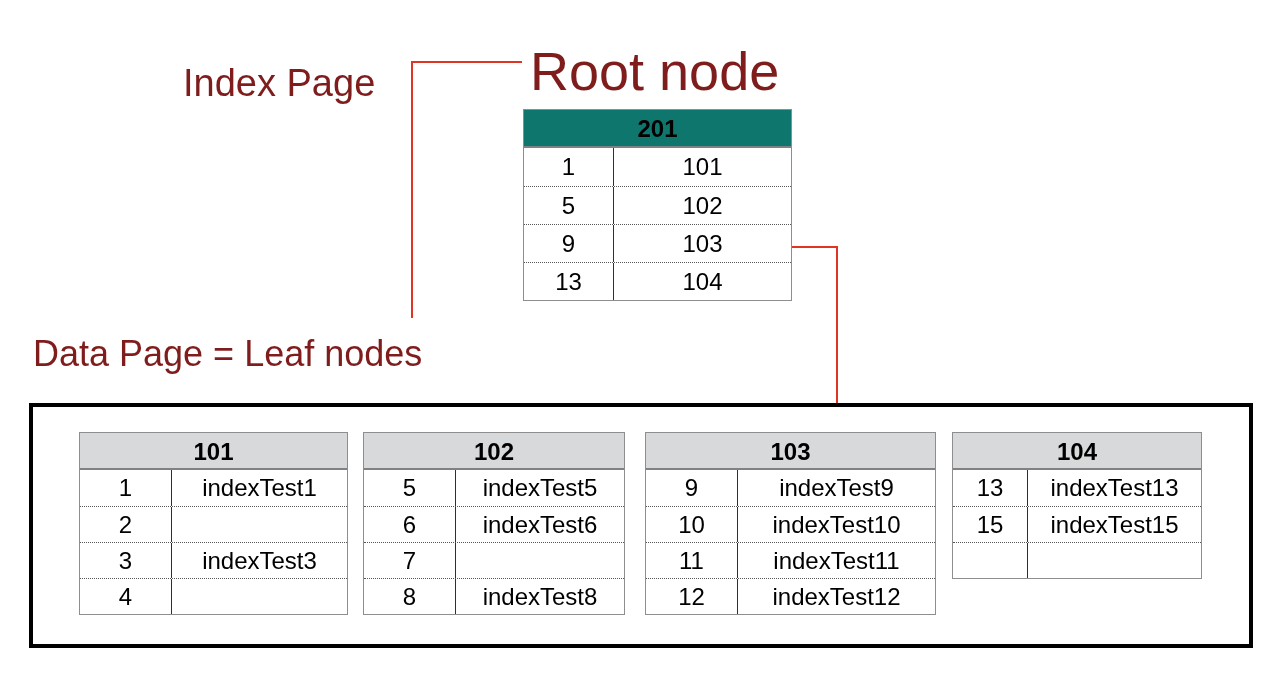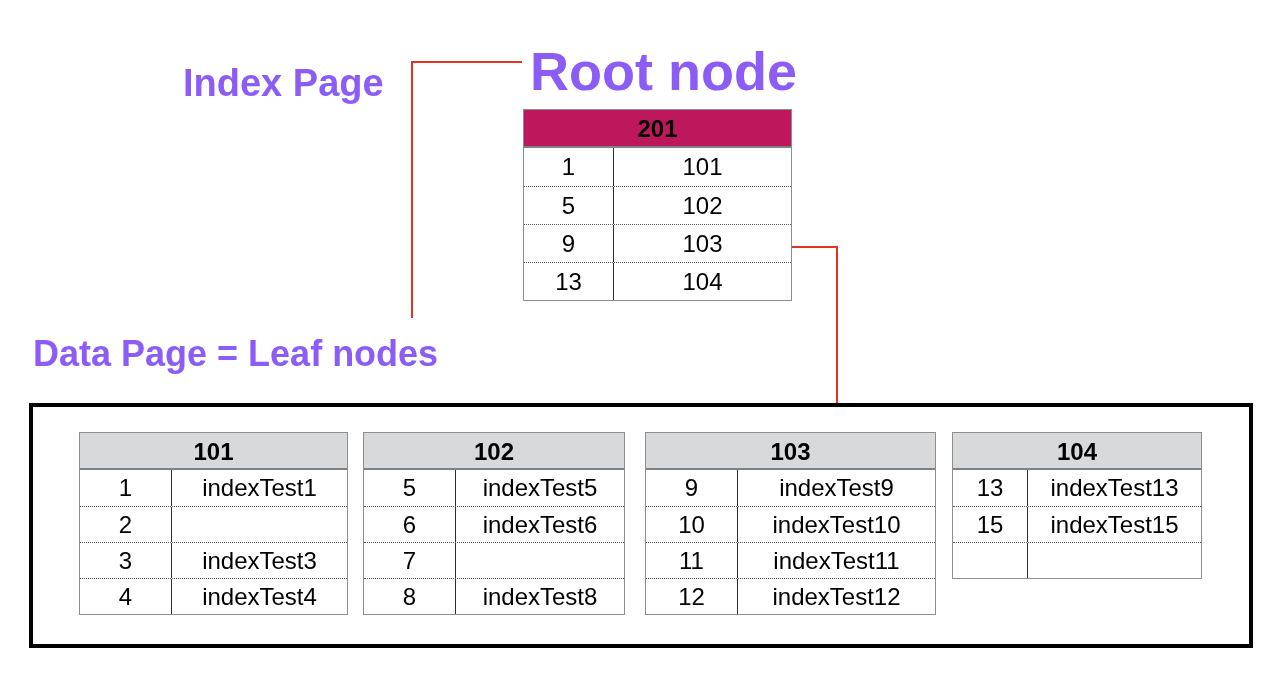--- a/index.html
+++ b/index.html
@@ -4,21 +4,21 @@
 <style>
   html,body{margin:0;padding:0;}
   body{
     width:1280px;height:682px;position:relative;background:#ffffff;
     font-family:"Liberation Sans","DejaVu Sans",sans-serif;
     -webkit-font-smoothing:antialiased;overflow:hidden;
   }
   *{box-sizing:border-box;}
 
   .heading{
-    position:absolute;font-weight:bold;color:#8b5cf6;white-space:nowrap;line-height:1;
+    position:absolute;font-weight:normal;color:#7f1d1d;white-space:nowrap;line-height:1;
   }
   #index-page-label{left:183px;top:64px;font-size:38px;}
   #root-node-label{left:530px;top:44px;font-size:54px;}
   #data-page-label{left:33px;top:336px;font-size:36px;}
 
   
   #connector-svg{position:absolute;left:0;top:0;width:1280px;height:682px;pointer-events:none;}
 
   
   #leaf-box{
@@ -65,21 +65,21 @@
 <div class="heading" id="root-node-label">Root node</div>
 <div class="heading" id="data-page-label">Data Page = Leaf nodes</div>
 
 <svg id="connector-svg" viewBox="0 0 1280 682">
   <polyline class="red-stroke" points="412,318 412,62 522,62" fill="none" stroke="#e03522" stroke-width="2"></polyline>
   <polyline class="red-stroke" points="792,247 837,247 837,421" fill="none" stroke="#e03522" stroke-width="2"></polyline>
   <polygon class="red-fill" points="837,433 830,419 844,419" fill="#e03522"></polygon>
 </svg>
 
 <div class="ntable" id="root-table">
-  <div class="hdr" style="background: #be185d;">201</div>
+  <div class="hdr" style="background: #0f766e;">201</div>
   <div class="row">
     <div class="c1">1</div>
     <div class="c2">101</div>
   </div>
   <div class="row">
     <div class="c1">5</div>
     <div class="c2">102</div>
   </div>
   <div class="row">
     <div class="c1">9</div>
@@ -101,21 +101,20 @@
   </div>
   <div class="row">
     <div class="c1">2</div>
   </div>
   <div class="row">
     <div class="c1">3</div>
     <div class="c2">indexTest3</div>
   </div>
   <div class="row">
     <div class="c1">4</div>
-    <div class="c2">indexTest4</div>
   </div>
 </div>
 
 <div class="ntable leaf" id="leaf-table-1">
   <div class="hdr" style="background: rgb(216, 217, 218);">102</div>
   <div class="row">
     <div class="c1">5</div>
     <div class="c2">indexTest5</div>
   </div>
   <div class="row">

